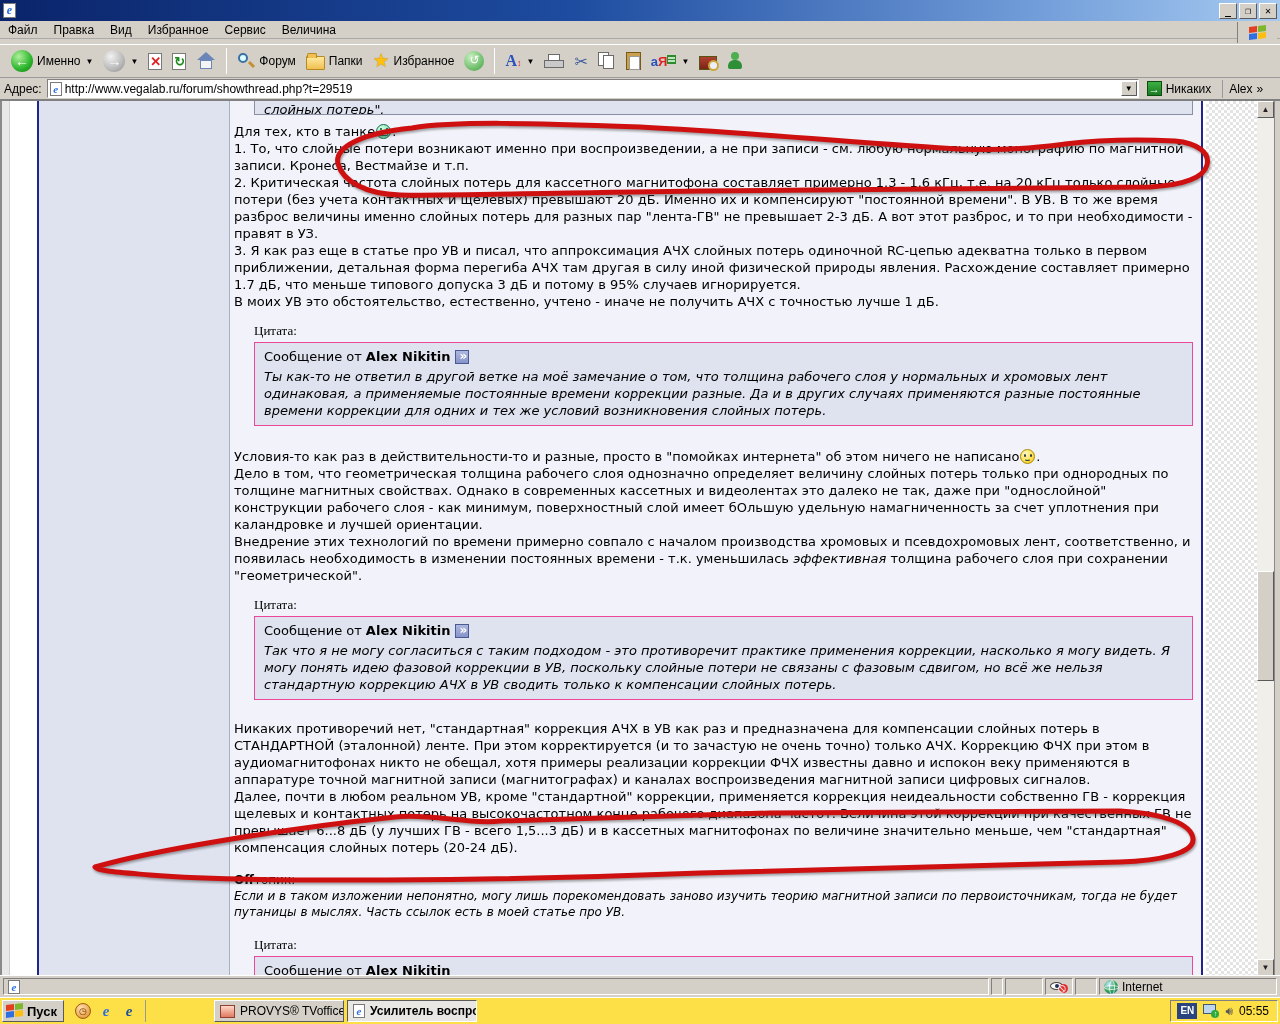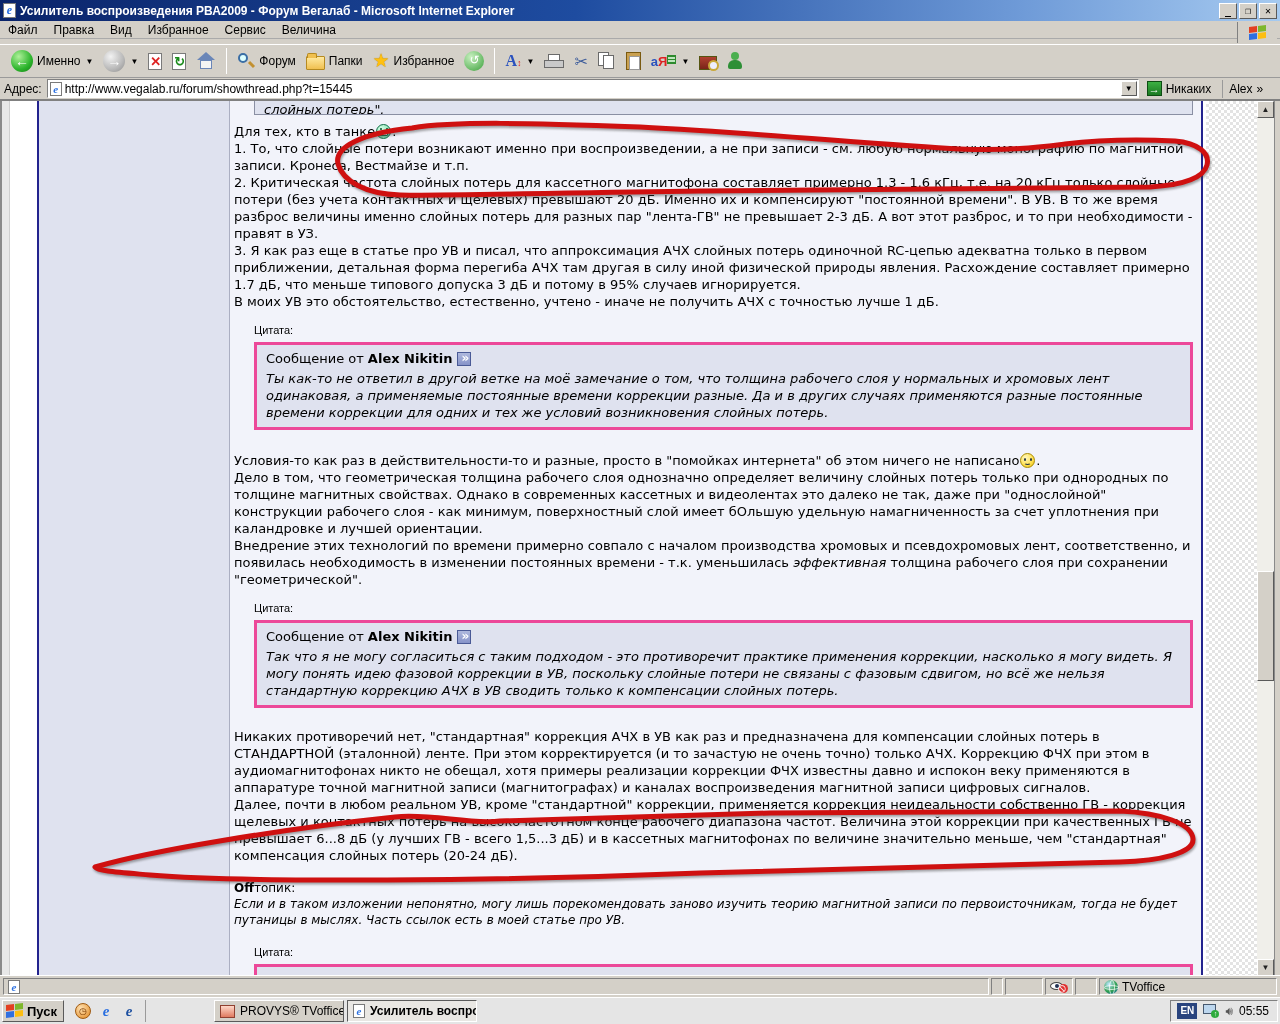--- a/index.html
+++ b/index.html
@@ -87,22 +87,22 @@
   .checker{position:absolute;left:1206px;top:0;width:51px;height:875px;background-color:#fff;
     background-image:linear-gradient(45deg,#e3e3e3 25%,transparent 25%,transparent 75%,#e3e3e3 75%),
                      linear-gradient(45deg,#e3e3e3 25%,transparent 25%,transparent 75%,#e3e3e3 75%);
     background-size:6px 6px;background-position:0 0,3px 3px}
   .ftable{position:absolute;left:37px;top:0;width:1166px;height:875px;display:flex;border-left:2px solid #23238e;border-right:2px solid #23238e;background:#f2f3fa}
   .ucol{width:191px;background:#dfe2ef;border-right:1px solid #abafc2}
   .mcol{flex:1;font-family:"DejaVu Sans",sans-serif;font-size:13px;line-height:17px;padding:0 6px 0 4px;overflow:hidden}
   .para{margin:8px 2px 0 0}
   .it{font-style:italic}
   .bd{font-weight:bold}
-  .qlabel{margin:12px 0 3px 20px;font-size:11px;font-family:Liberation Sans, sans-serif}
-  .qbox{margin:0 2px 0 20px;background:#dfe2ef;border:3px solid #ec4899;padding:5px 9px 6px}
+  .qlabel{margin:12px 0 3px 20px;font-size:13px;font-family:Liberation Serif, serif}
+  .qbox{margin:0 2px 0 20px;background:#dfe2ef;border:1px solid #ec4899;padding:5px 9px 6px}
   .qhdr{margin-bottom:3px}
   .qhdr .from{margin-right:4px}
   .sliver{margin:0 2px 0 20px;border:1px solid #8a8fa3;border-top:none;background:#dfe2ef;height:14px;overflow:hidden;padding:0 9px;font-style:italic}
   .sliver span{display:inline-block;margin-top:-4px}
   .vp{display:inline-block;width:14px;height:14px;background:linear-gradient(#aeb8dd,#8693c9);border:1px solid #4a5a96;vertical-align:-3px;margin-left:5px;position:relative}
   .vp::after{content:"\00BB";color:#fff;position:absolute;left:3px;top:-3px;font-size:12px;font-weight:bold}
   .offtopic{margin:16px 2px 0 0;font-size:12px;line-height:16px}
 
   
   .sm{display:inline-block;width:15px;height:15px;border-radius:50%;vertical-align:-3px;position:relative;margin:0 1px}
@@ -127,21 +127,21 @@
   .sp-main{flex:1}
   .eyeic{position:relative;width:18px;height:13px}
   .eyeic .e{position:absolute;left:0;top:2px;width:13px;height:8px;border-radius:50%;background:#fff;border:1px solid #444}
   .eyeic .p{position:absolute;left:5px;top:4px;width:4px;height:4px;border-radius:50%;background:#235}
   .eyeic .no{position:absolute;right:0;bottom:0;width:9px;height:9px;border-radius:50%;background:#e03030;color:#fff;font-size:7px;line-height:9px;text-align:center;font-weight:bold}
   .globe{width:14px;height:14px;border-radius:50%;background:radial-gradient(circle at 35% 30%,#bfe8ff,#2f9e4f 55%,#1565c0);position:relative}
   .globe::before{content:"";position:absolute;left:5px;top:0;width:4px;height:13px;border:1px solid rgba(255,255,255,.7);border-radius:50%}
   .globe::after{content:"";position:absolute;left:0;top:5px;width:13px;height:3px;border:1px solid rgba(255,255,255,.7);border-radius:50%}
 
   
-  .taskbar{position:absolute;left:0;top:997px;width:1280px;height:27px;background:#e5e5e5;border-top:1px solid #fff;display:flex;align-items:center;padding:0 2px;gap:3px}
+  .taskbar{position:absolute;left:0;top:997px;width:1280px;height:27px;background:#fde047;border-top:1px solid #fff;display:flex;align-items:center;padding:0 2px;gap:3px}
   .startbtn{display:flex;align-items:center;gap:4px;height:22px;padding:0 6px 0 3px;font-weight:bold;font-size:13px}
   .ql{display:flex;align-items:center;gap:7px;padding:0 8px;border-right:1px solid #9a9a9a;height:22px}
   .qlic{width:16px;height:16px}
   .ql-clock{border-radius:50%;background:radial-gradient(circle at 35% 30%,#ffe0b0,#e08820);border:1px solid #a05a10;color:#7a3a00;font-size:9px;text-align:center;line-height:15px}
   .ql-e{color:#2a6fe0;font-family:"Liberation Serif",serif;font-style:italic;font-weight:bold;font-size:15px;text-align:center;line-height:16px}
   .taskbtn{display:flex;align-items:center;gap:5px;height:22px;width:130px;padding:0 5px;font-size:12px;white-space:nowrap;overflow:hidden}
   .taskbtn.active{background:#e9e7e3;border-color:#5a5a5a #fff #fff #5a5a5a;font-weight:bold}
   .tico{width:15px;height:13px;background:linear-gradient(#ffd8c8,#e07a60);border:1px solid #904030;flex:0 0 auto}
   .tray{margin-left:auto;display:flex;align-items:center;gap:6px;height:22px;padding:0 8px 0 6px;border:1px solid;border-color:#808080 #fff #fff #808080}
   .lang{width:20px;height:16px;background:#29447e;color:#fff;font-size:10px;font-weight:bold;text-align:center;line-height:16px}
@@ -149,21 +149,20 @@
   .trmon .scr{position:absolute;left:0;top:0;width:13px;height:10px;background:#bcd6ee;border:1px solid #46586e}
   .trmon .ar{position:absolute;right:0;bottom:0;width:8px;height:8px;border-radius:50%;background:#2daa3c;color:#fff;font-size:7px;line-height:8px;text-align:center}
   .spk{color:#555;font-size:12px}
   .clock{font-size:12px}
 </style>
 </head>
 <body>
 
 <div class="titlebar">
   <span class="ie-doc">e</span>
-  <span class="ttl">Усилитель воспроизведения РВА2009 - Форум Вегалаб - Microsoft Internet Explorer</span>
   <span class="capbtns">
     <span class="capbtn raised">_</span>
     <span class="capbtn raised">❐</span>
     <span class="capbtn raised">✕</span>
   </span>
 </div>
 
 <div class="menubar">
   <span class="mitem">Файл</span>
   <span class="mitem">Правка</span>
@@ -258,21 +257,21 @@
     </span>
   <span class="tbtn">
       <span class="msn"></span>
     </span>
 </div>
 
 <div class="addrbar">
   <span>Адрес:</span>
   <span class="addrfield sunken">
     <span class="ie-doc" style="width:12px;height:14px;font-size:11px;line-height:12px">e</span>
-    <span class="url">http://www.vegalab.ru/forum/showthread.php?t=15445</span>
+    <span class="url">http://www.vegalab.ru/forum/showthread.php?t=29519</span>
     <span class="ddbtn raised">▼</span>
   </span>
   <span class="gobtn">
     <span class="goarrow">→</span>
     <span>Никаких</span>
   </span>
   <span class="linksbox">
     <span>Alex</span>
     <span>»</span>
   </span>
@@ -348,21 +347,21 @@
   <span class="spane sunken" style="width:28px">
     <span class="eyeic">
         <span class="e"></span>
         <span class="p"></span>
         <span class="no">⃠</span>
       </span>
   </span>
   <span class="spane sunken" style="width:22px"></span>
   <span class="spane sunken" style="width:178px">
     <span class="globe"></span>
-    <span>TVoffice</span>
+    <span>Internet</span>
   </span>
 </div>
 
 <div class="taskbar">
   <span class="startbtn raised">
     <span class="winflag">
         <i class="r"></i>
         <i class="g"></i>
         <i class="b"></i>
         <i class="y"></i>

